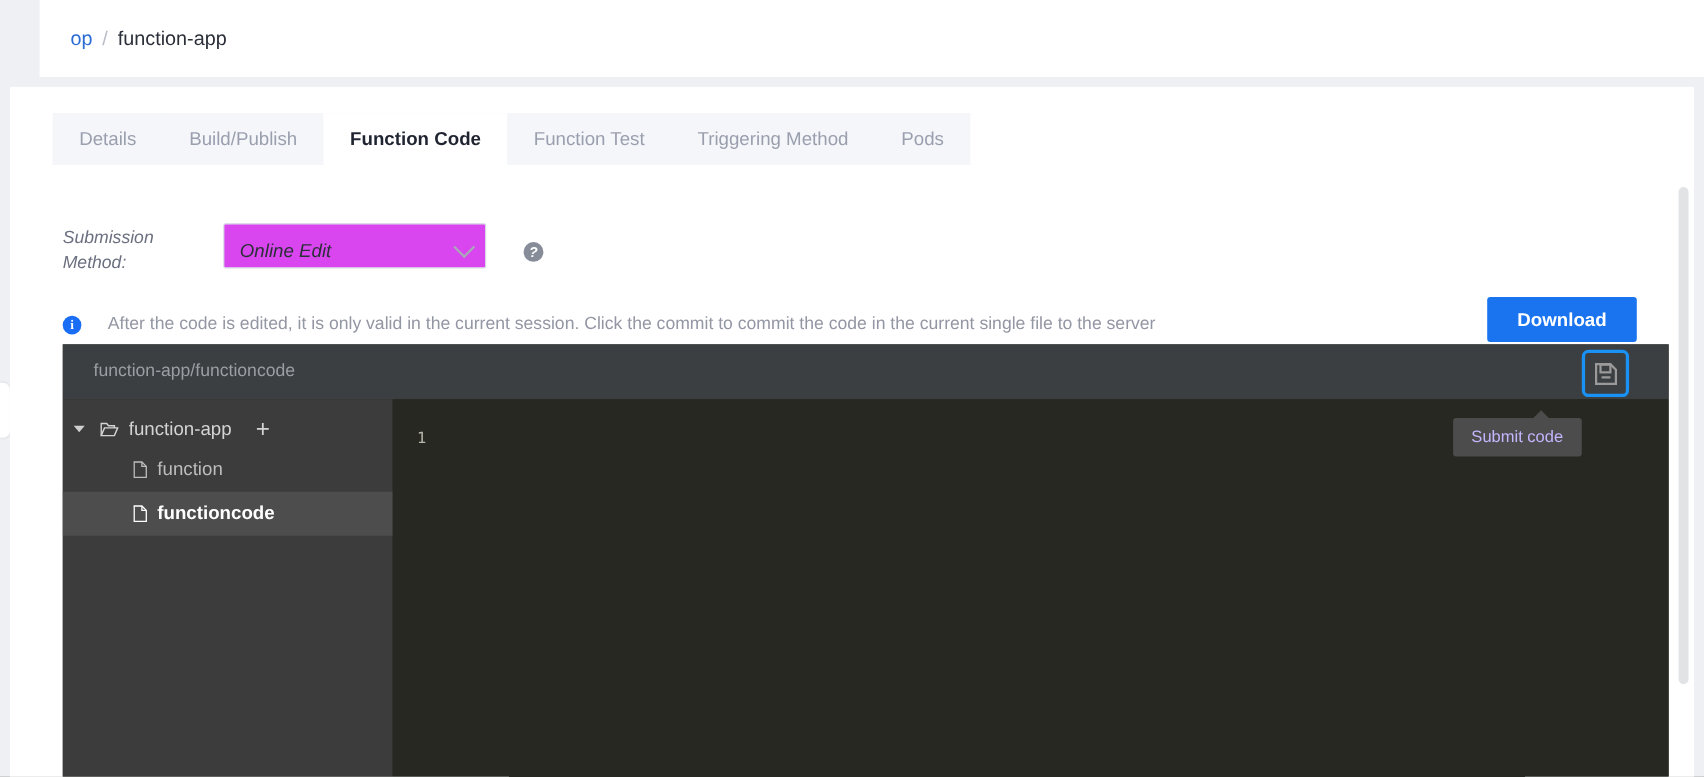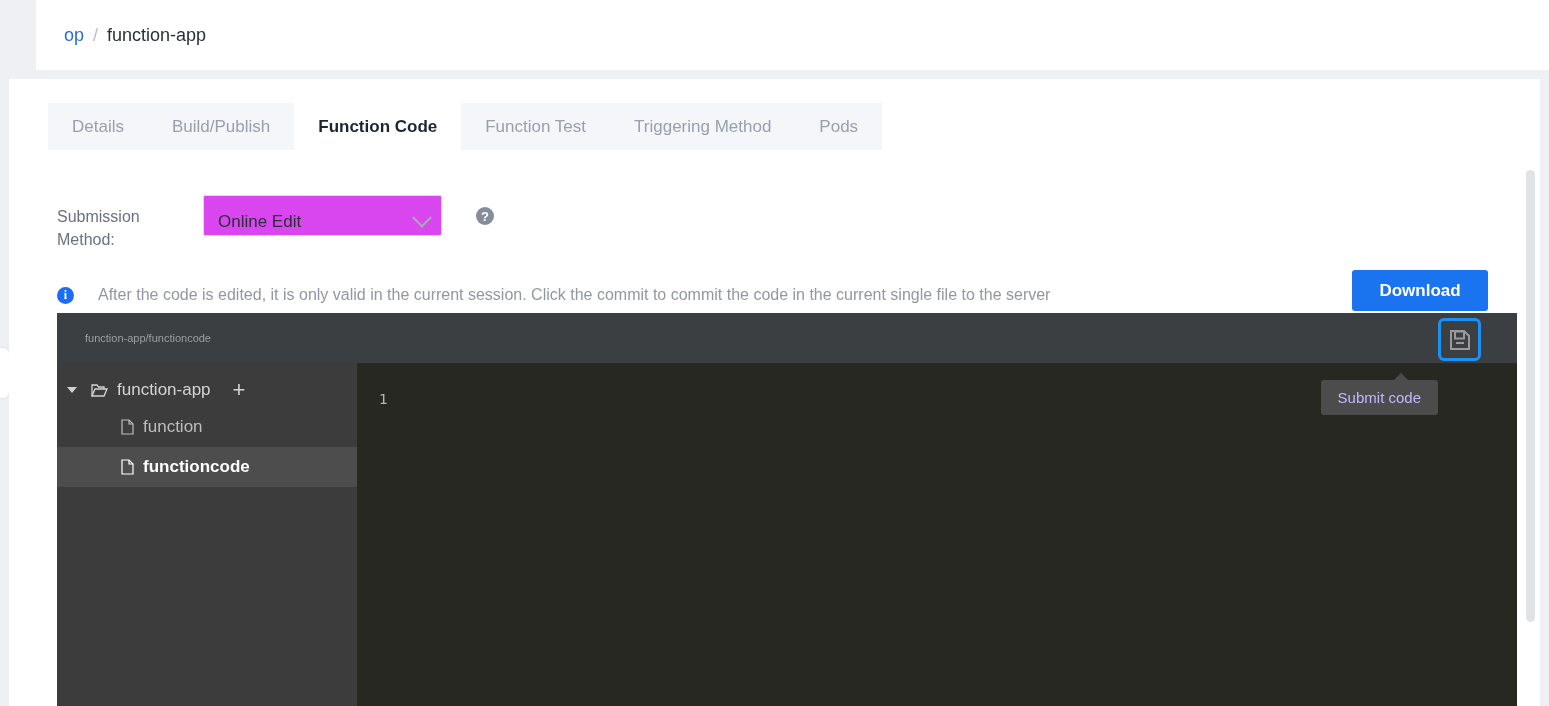--- a/index.html
+++ b/index.html
@@ -78,21 +78,22 @@
     background: #ffffff;
     color: #1f2430;
     font-weight: 600;
   }
 
   
   .submission-row {
     position: absolute;
     left: 48px; top: 116px;
     display: flex;
-    align-items: flex-start;
+    align-items: center;
+    font-style: italic;
   }
   .submission-label {
     width: 100px;
     font-size: 16px;
     color: #6b7080;
     line-height: 1.45;
     padding-top: 10px;
   }
   .select-box {
     width: 239px; height: 41px;
@@ -179,21 +180,21 @@
   .editor-header {
     position: absolute;
     left: 0; top: 0;
     width: 100%; height: 50px;
     background: #3c3f41;
     display: flex;
     align-items: center;
     padding-left: 28px;
   }
   .editor-path {
-    font-size: 11px;
+    font-size: 16px;
     color: #9b9ea3;
   }
   .save-icon-wrap {
     position: absolute;
     right: 36px; top: 5px;
     width: 43px; height: 43px;
     border: 3px solid #1a92f5;
     border-radius: 6px;
     display: flex;
     align-items: center;

